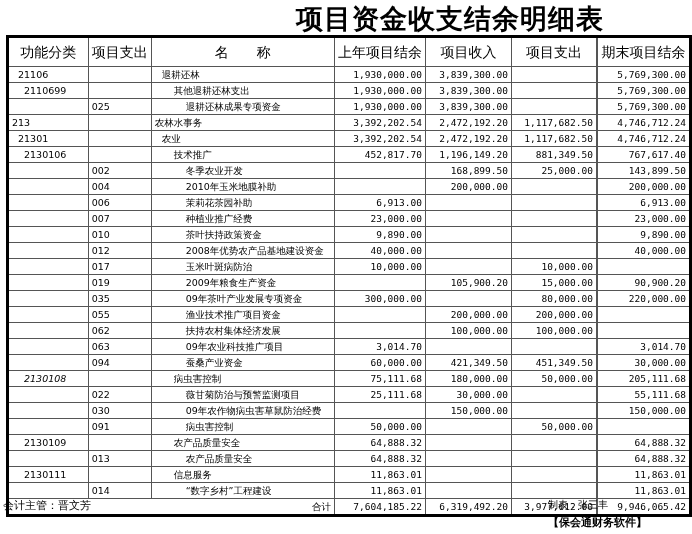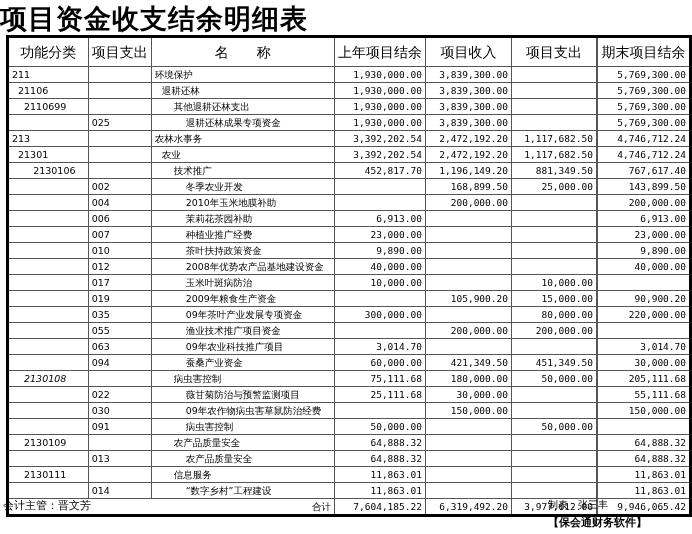--- a/index.html
+++ b/index.html
@@ -1,18 +1,18 @@
 <!DOCTYPE html>
 <html><head>
 <meta charset="utf-8">
 <style>
   html, body { margin: 0; padding: 0; background: #ffffff; }
   body { width: 692px; height: 534px; position: relative; overflow: hidden;
          font-family: "DejaVu Sans", sans-serif; color: #000; }
-  .title { position: absolute; left: 0; top: 4px; width: 604px; text-align: left;
+  .title { position: absolute; left: 0; top: 4px; width: 604px; text-align: right;
            font-size: 27px; font-weight: bold; letter-spacing: 1px; line-height: 30px; }
   table.report { position: absolute; left: 6px; top: 35px; border-collapse: collapse;
                  border: 3px solid #000; table-layout: fixed; }
   table.report td, table.report th { border: 1px solid #555; padding: 0 3px; height: 15px;
             font-size: 9.5px; line-height: 15px; white-space: nowrap; overflow: hidden; }
   table.report th { height: 28px; font-weight: normal; font-size: 14px; text-align: center; border-bottom: 1px solid #555; }
   td.num { text-align: right; font-family: "DejaVu Sans Mono", monospace; font-size: 9px; }
   td.code { text-align: left; }
   td.total-label { text-align: right; }
   .ind1 { padding-left: 10px !important; }
@@ -44,29 +44,20 @@
       <th>项目支出</th>
       <th>名　　称</th>
       <th>上年项目结余</th>
       <th>项目收入</th>
       <th>项目支出</th>
       <th class="c7">期末项目结余</th>
     </tr>
   </thead>
   <tbody id="tbody">
       <tr>
-        <td class="code" style="padding-left: 3px;">211</td>
-        <td class="code"></td>
-        <td class="ind0">环境保护</td>
-        <td class="num">1,930,000.00</td>
-        <td class="num">3,839,300.00</td>
-        <td class="num"></td>
-        <td class="num c7">5,769,300.00</td>
-      </tr>
-      <tr>
         <td class="code" style="padding-left: 9px;">21106</td>
         <td class="code"></td>
         <td class="ind1">退耕还林</td>
         <td class="num">1,930,000.00</td>
         <td class="num">3,839,300.00</td>
         <td class="num"></td>
         <td class="num c7">5,769,300.00</td>
       </tr>
       <tr>
         <td class="code" style="padding-left: 15px;">2110699</td>
@@ -98,21 +89,21 @@
       <tr>
         <td class="code" style="padding-left: 9px;">21301</td>
         <td class="code"></td>
         <td class="ind1">农业</td>
         <td class="num">3,392,202.54</td>
         <td class="num">2,472,192.20</td>
         <td class="num">1,117,682.50</td>
         <td class="num c7">4,746,712.24</td>
       </tr>
       <tr>
-        <td class="code" style="padding-left: 15px; text-align: center;">2130106</td>
+        <td class="code" style="padding-left: 15px;">2130106</td>
         <td class="code"></td>
         <td class="ind2">技术推广</td>
         <td class="num">452,817.70</td>
         <td class="num">1,196,149.20</td>
         <td class="num">881,349.50</td>
         <td class="num c7">767,617.40</td>
       </tr>
       <tr>
         <td class="code" style="padding-left: 3px;"></td>
         <td class="code">002</td>
@@ -194,20 +185,29 @@
         <td class="num">80,000.00</td>
         <td class="num c7">220,000.00</td>
       </tr>
       <tr>
         <td class="code" style="padding-left: 3px;"></td>
         <td class="code">055</td>
         <td class="ind3">渔业技术推广项目资金</td>
         <td class="num"></td>
         <td class="num">200,000.00</td>
         <td class="num">200,000.00</td>
+        <td class="num c7"></td>
+      </tr>
+      <tr>
+        <td class="code" style="padding-left: 3px;"></td>
+        <td class="code">062</td>
+        <td class="ind3">扶持农村集体经济发展</td>
+        <td class="num"></td>
+        <td class="num">100,000.00</td>
+        <td class="num">100,000.00</td>
         <td class="num c7"></td>
       </tr>
       <tr>
         <td class="code" style="padding-left: 3px;"></td>
         <td class="code">063</td>
         <td class="ind3">09年农业科技推广项目</td>
         <td class="num">3,014.70</td>
         <td class="num"></td>
         <td class="num"></td>
         <td class="num c7">3,014.70</td>

